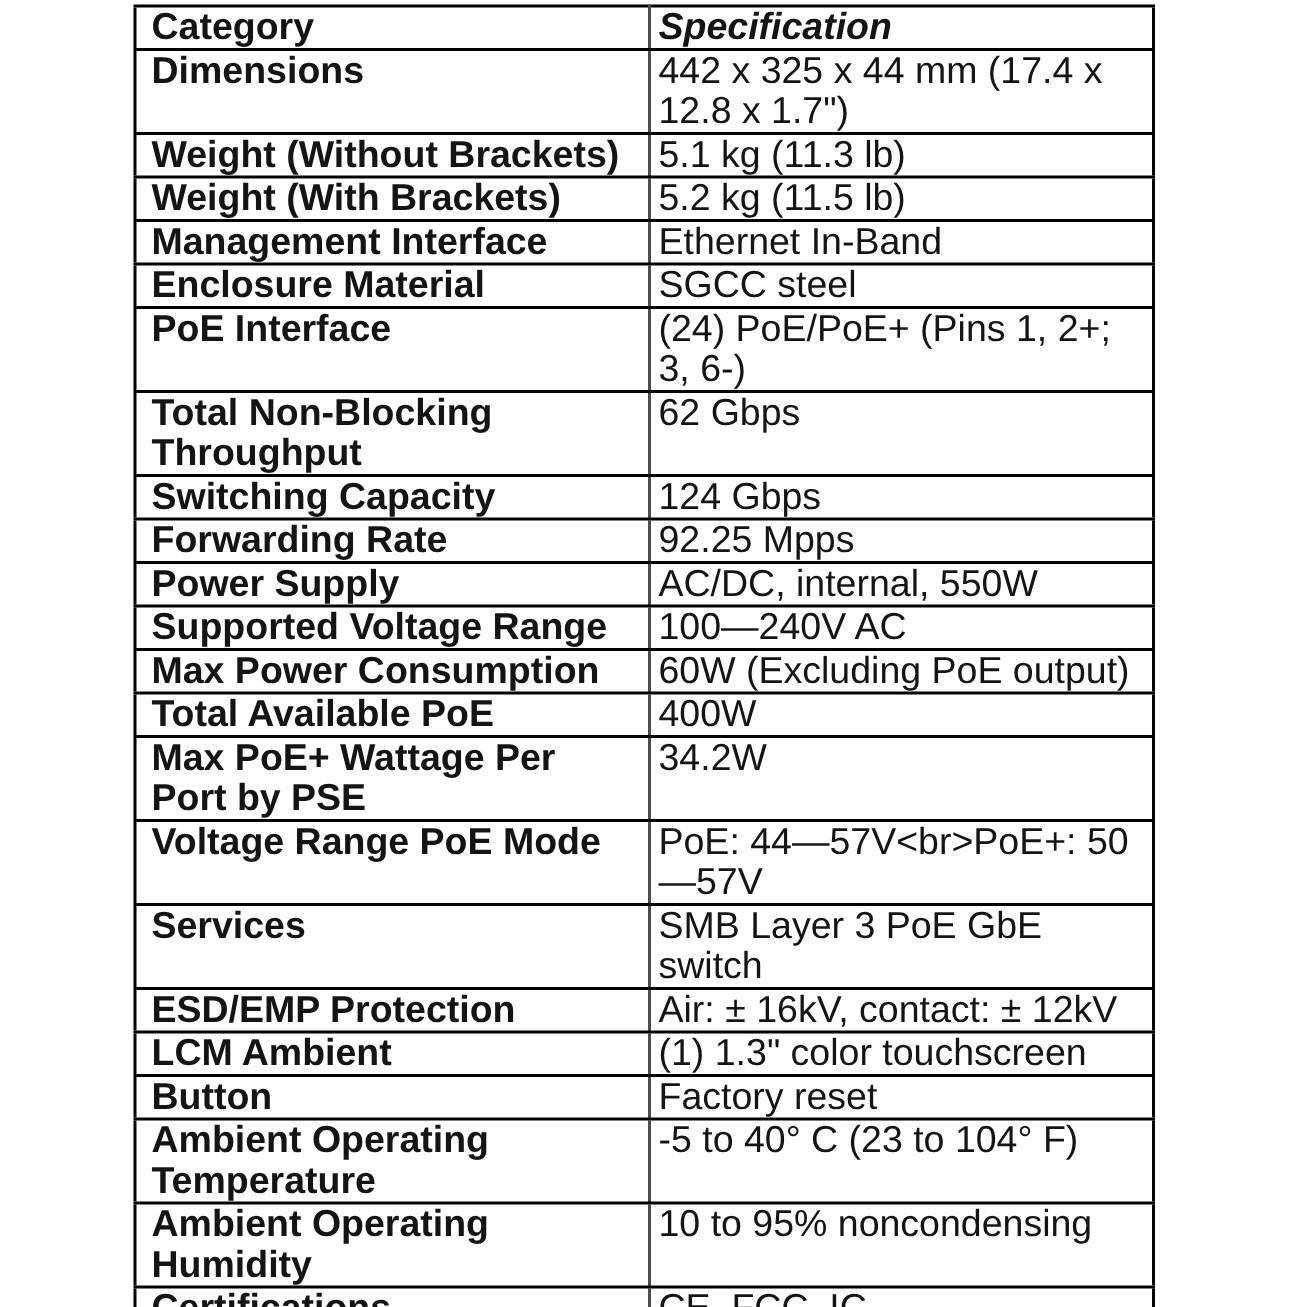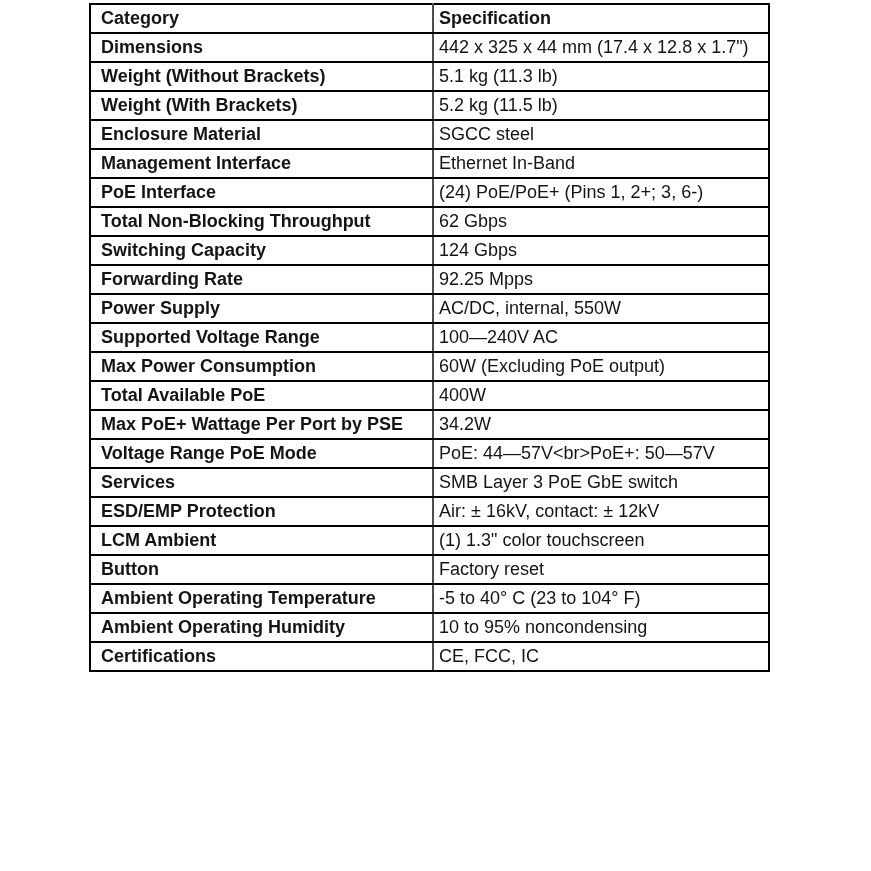--- a/index.html
+++ b/index.html
@@ -30,36 +30,36 @@
     border-collapse: collapse;
     table-layout: fixed;
     border: 2px solid #000000;
   }
   col.c1 { width: 343px; }
   col.c2 { width: 336px; }
   th, td {
     border-top: 2px solid #000000;
     border-bottom: 2px solid #000000;
     vertical-align: top;
-    font-size: 18px;
+    font-size: 25px;
     line-height: 27px;
     text-align: left;
     overflow: hidden;
     word-wrap: break-word;
   }
   .cat {
     font-weight: bold;
     padding: 0 8px 0 10px;
     border-right: 2px solid #4d4d4d;
   }
   .spec {
     padding: 0 4px 0 5px;
     border-left: 2px solid #4d4d4d;
   }
-  th.spec { font-weight: bold; }
+  th.spec { font-weight: bold; font-style: italic; }
 </style>
 </head>
 <body>
 
 <div class="canvas">
   <table class="spec-table">
     <colgroup>
       <col class="c1">
       <col class="c2">
     </colgroup>
@@ -76,26 +76,26 @@
         </tr>
         <tr>
           <td class="cat">Weight (Without Brackets)</td>
           <td class="spec">5.1 kg (11.3 lb)</td>
         </tr>
         <tr>
           <td class="cat">Weight (With Brackets)</td>
           <td class="spec">5.2 kg (11.5 lb)</td>
         </tr>
         <tr>
+          <td class="cat">Management Interface</td>
+          <td class="spec">Ethernet In-Band</td>
+        </tr>
+        <tr>
           <td class="cat">Enclosure Material</td>
           <td class="spec">SGCC steel</td>
-        </tr>
-        <tr>
-          <td class="cat">Management Interface</td>
-          <td class="spec">Ethernet In-Band</td>
         </tr>
         <tr>
           <td class="cat">PoE Interface</td>
           <td class="spec">(24) PoE/PoE+ (Pins 1, 2+; 3, 6-)</td>
         </tr>
         <tr>
           <td class="cat">Total Non-Blocking Throughput</td>
           <td class="spec">62 Gbps</td>
         </tr>
         <tr>

